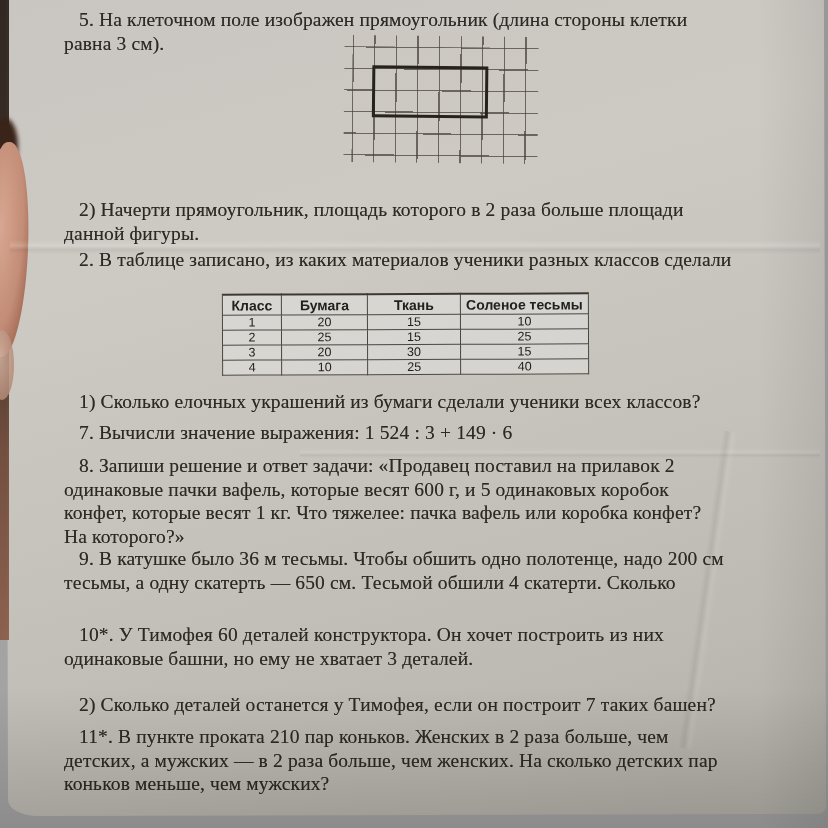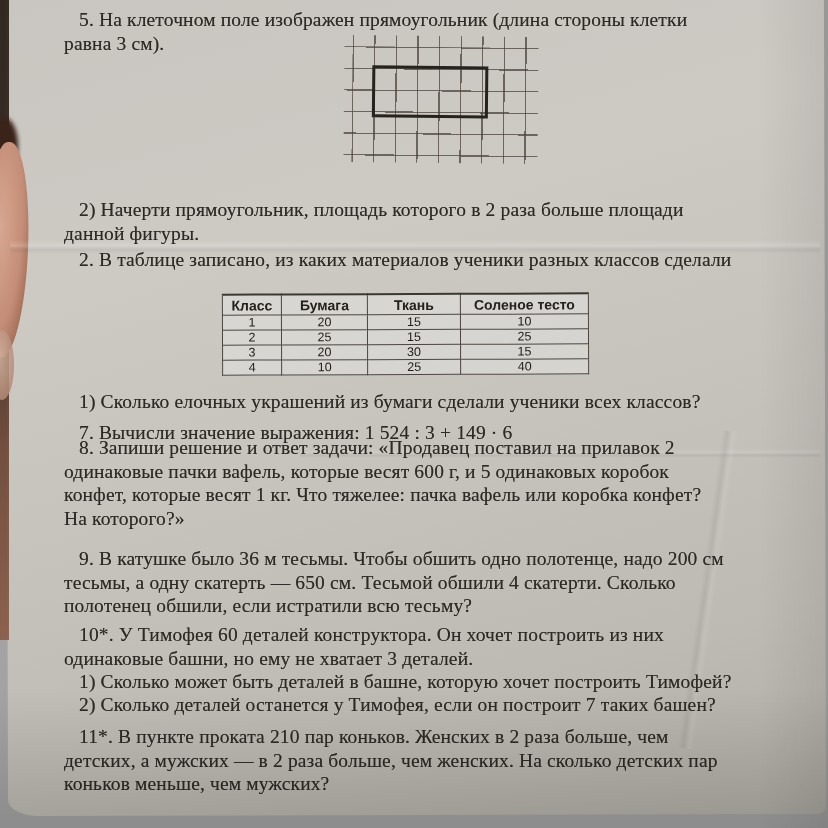--- a/index.html
+++ b/index.html
@@ -84,21 +84,21 @@
   <div class="block" style="top:248px">
     <div class="ln indent">2. В таблице записано, из каких материалов ученики разных классов сделали</div>
   </div>
 
   <table class="wtable">
     <thead>
       <tr>
         <th class="cw0">Класс</th>
         <th class="cw1">Бумага</th>
         <th class="cw2">Ткань</th>
-        <th class="cw3">Соленое тесто</th>
+        <th class="cw3">Соленое тесьмы</th>
       </tr>
     </thead>
     <tbody>
       <tr>
         <td>1</td>
         <td>20</td>
         <td>15</td>
         <td>10</td>
       </tr>
       <tr>
@@ -123,39 +123,35 @@
   </table>
 
   <div class="block" style="top:390px">
     <div class="ln indent">1) Сколько елочных украшений из бумаги сделали ученики всех классов?</div>
   </div>
 
   <div class="block" style="top:421px">
     <div class="ln indent">7. Вычисли значение выражения: 1 524 : 3 + 149 · 6</div>
   </div>
 
-  <div class="block" style="top:436px">
+  <div class="block" style="top:454px">
     <div class="ln indent">8. Запиши решение и ответ задачи: «Продавец поставил на прилавок 2</div>
     <div class="ln">одинаковые пачки вафель, которые весят 600 г, и 5 одинаковых коробок</div>
     <div class="ln">конфет, которые весят 1 кг. Что тяжелее: пачка вафель или коробка конфет?</div>
     <div class="ln">На которого?»</div>
   </div>
 
   <div class="block" style="top:547px">
     <div class="ln indent">9. В катушке было 36 м тесьмы. Чтобы обшить одно полотенце, надо 200 см</div>
     <div class="ln">тесьмы, а одну скатерть — 650 см. Тесьмой обшили 4 скатерти. Сколько</div>
-    <div class="ln">полотенец обшили, если истратили всю тесьму?</div>
   </div>
 
   <div class="block" style="top:623px">
     <div class="ln indent">10*. У Тимофея 60 деталей конструктора. Он хочет построить из них</div>
     <div class="ln">одинаковые башни, но ему не хватает 3 деталей.</div>
-  </div>
-  <div class="block" style="top:670px">
-    <div class="ln indent">1) Сколько может быть деталей в башне, которую хочет построить Тимофей?</div>
   </div>
   <div class="block" style="top:693px">
     <div class="ln indent">2) Сколько деталей останется у Тимофея, если он построит 7 таких башен?</div>
   </div>
 
   <div class="block" style="top:725px">
     <div class="ln indent">11*. В пункте проката 210 пар коньков. Женских в 2 раза больше, чем</div>
     <div class="ln">детских, а мужских — в 2 раза больше, чем женских. На сколько детских пар</div>
     <div class="ln">коньков меньше, чем мужских?</div>
   </div>

